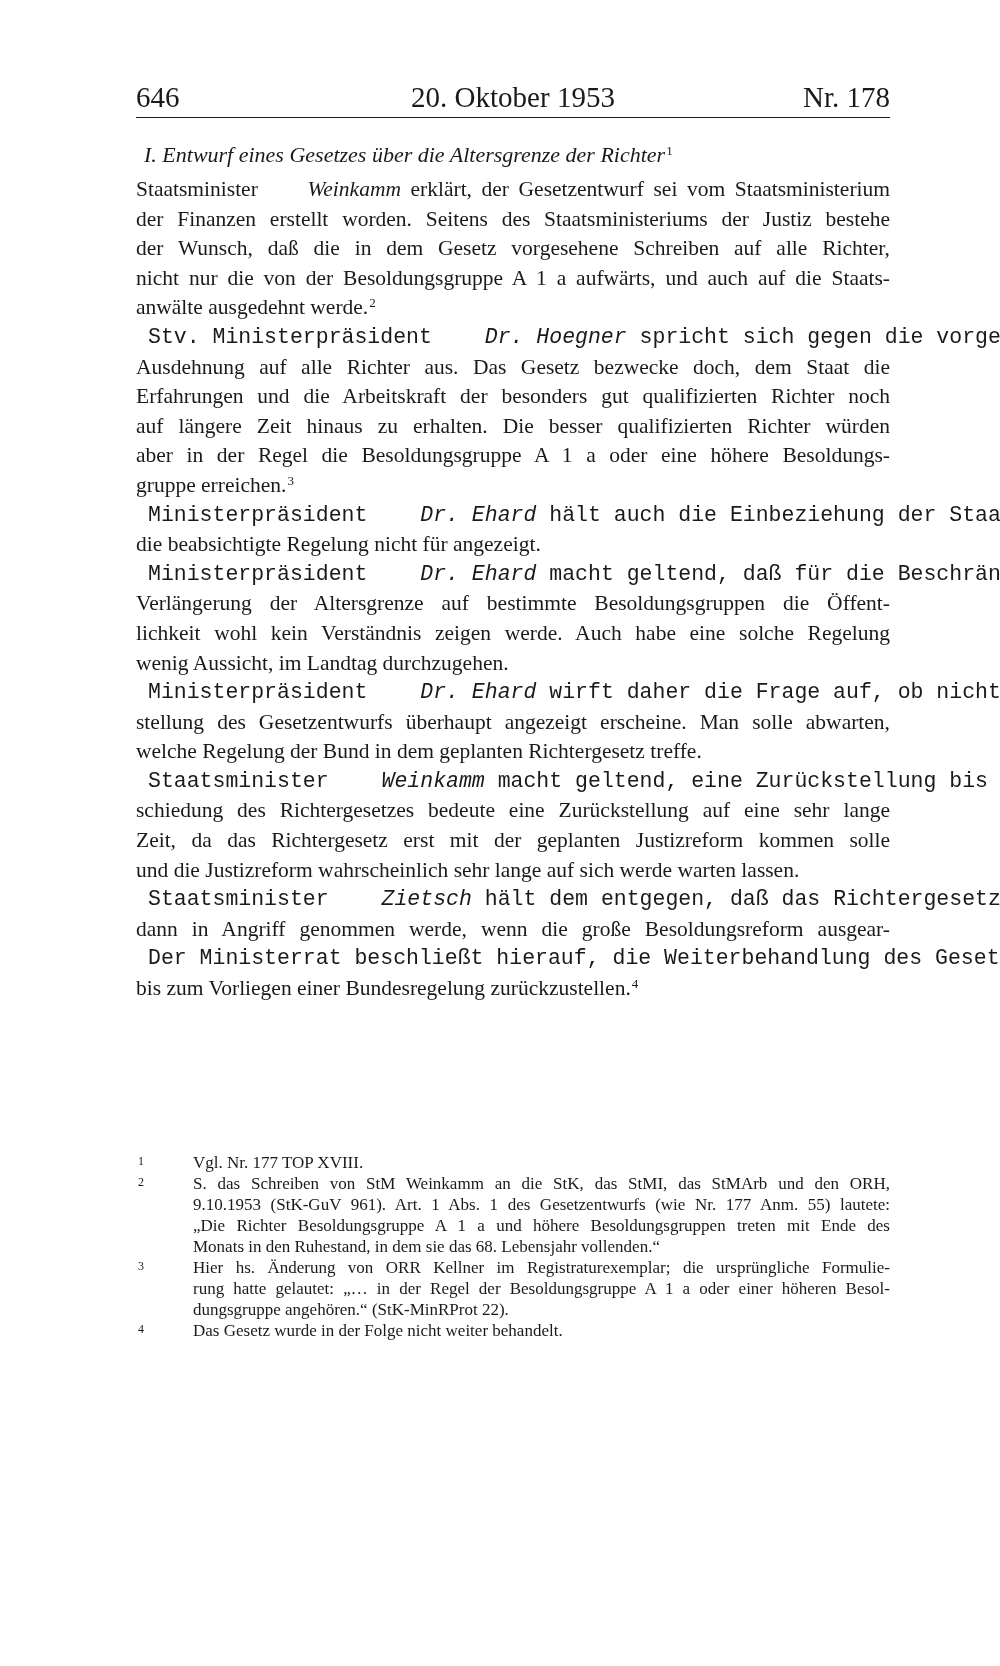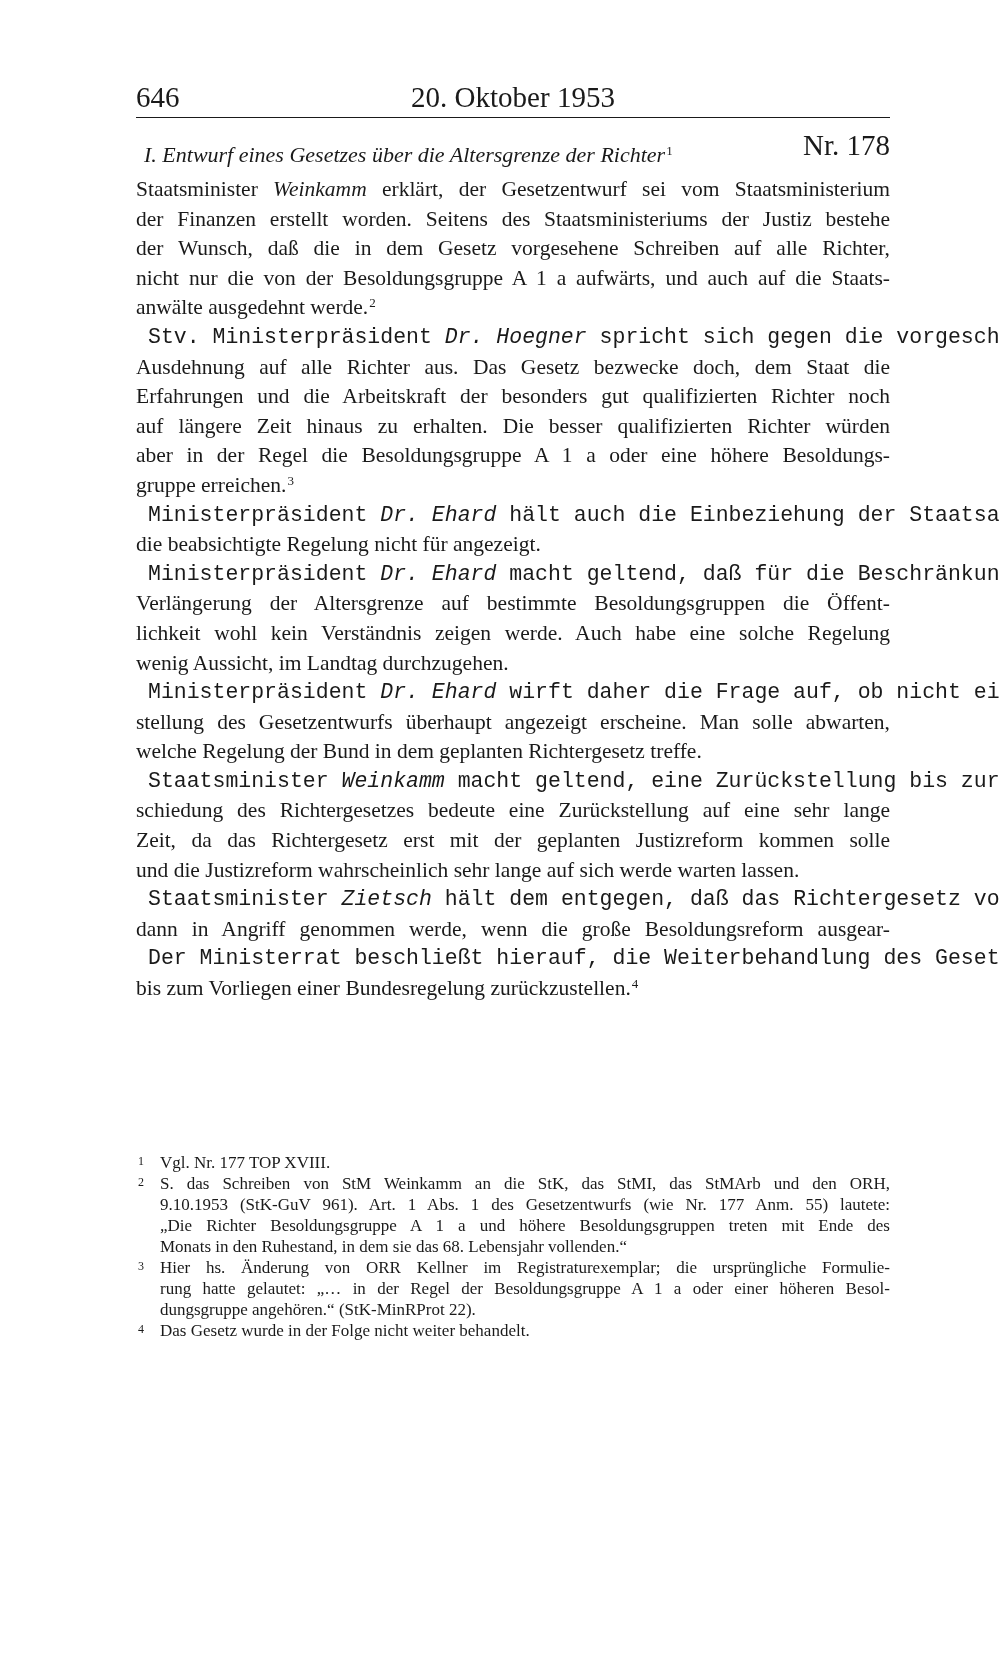--- a/index.html
+++ b/index.html
@@ -4,42 +4,42 @@
 <style>
   html, body { margin: 0; padding: 0; background: #ffffff; }
   body { width: 1000px; height: 1666px; position: relative; overflow: hidden;
          font-family: "Liberation Serif", "DejaVu Serif", serif; color: #1a1a1a; }
   .page { position: absolute; left: 136px; top: 0; width: 754px; }
 
   .running-head { position: absolute; top: 82px; left: 0; width: 754px; height: 34px;
                   font-size: 29px; line-height: 30px; }
   .running-head .pg { position: absolute; left: 0; top: 0; }
   .running-head .date { position: absolute; left: 0; width: 754px; text-align: center; top: 0; }
-  .running-head .nr { position: absolute; right: 0; top: 0; margin-top: 48px; }
+  .running-head .nr { position: absolute; right: 0; top: 0; }
   .head-rule { position: absolute; top: 117px; left: 0; width: 754px; height: 0;
                border-top: 1.5px solid #1a1a1a; }
 
   .section-title { position: absolute; top: 140px; left: 8px; width: 754px;
                    font-style: italic; font-size: 22px; line-height: 30px; }
   sup { font-size: 13px; line-height: 0; vertical-align: 7px; font-style: normal; margin-left: 1px; }
 
   .body-text { position: absolute; top: 175px; left: 0; width: 754px;
                font-size: 21.5px; line-height: 29.6px; }
   .body-text .para { margin: 0; }
   .body-text .line { display: block; text-align: justify; text-align-last: justify;
                      white-space: nowrap; height: 29.6px; overflow: visible; }
   .body-text .line.last { text-align-last: left; }
   .body-text .indent { padding-left: 12px; font-family: Liberation Mono, monospace; }
-  em { font-style: italic; }
+  em { font-style: italic; margin-left: 40px; }
 
   .footnotes { position: absolute; top: 1152px; left: 0; width: 754px;
                font-size: 17px; line-height: 21px; }
   .fn { position: relative; padding-left: 24px; margin: 0; }
   .fn .num { position: absolute; left: 2px; top: -1px; font-size: 12px; }
-  .fn .fline { display: block; text-align: justify; text-align-last: justify; white-space: nowrap; }
+  .fn .fline { display: block; text-align: justify; text-align-last: justify; white-space: nowrap; margin-left: 33px; }
   .fn .fline.last { text-align-last: left; }
 </style>
 </head>
 <body>
 
 <div class="page">
 
   <div class="running-head">
     <span class="pg">646</span>
     <span class="date">20. Oktober 1953</span>

